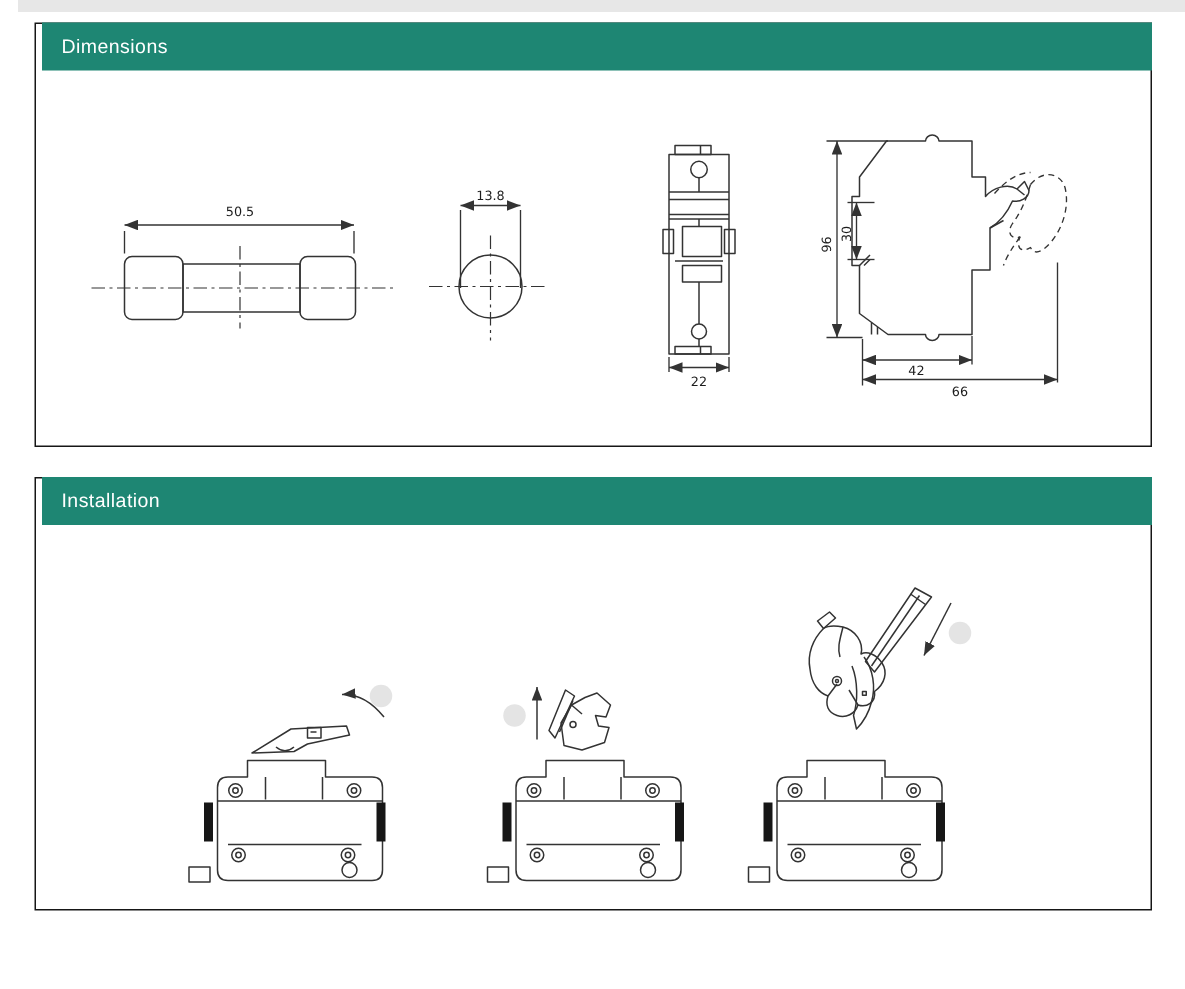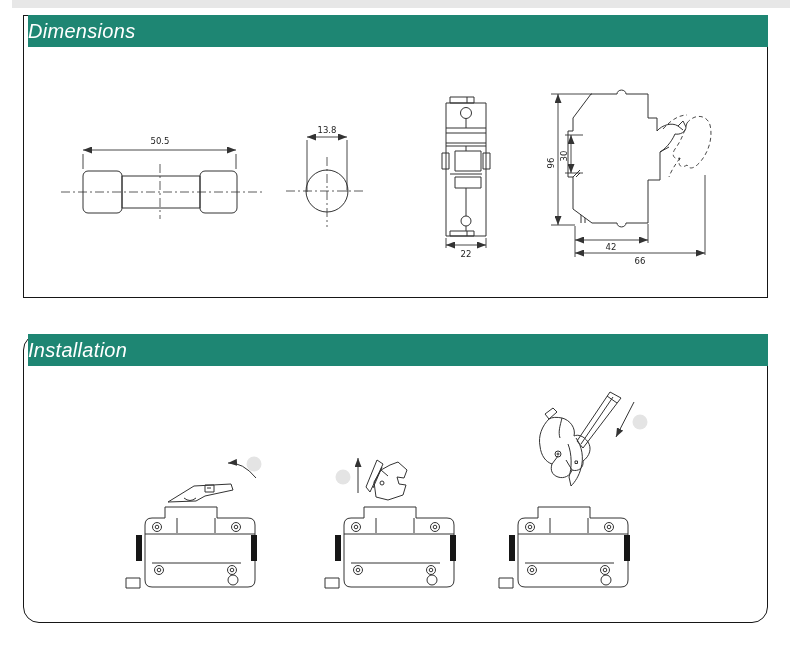--- a/index.html
+++ b/index.html
@@ -5,24 +5,24 @@
   html,body { margin:0; padding:0; }
   body {
     width:790px; height:659px; position:relative; overflow:hidden;
     background:#ffffff; font-family:"Liberation Sans", sans-serif;
   }
   .top-strip { position:absolute; left:12px; top:0; width:778px; height:8px;
     background:var(--top-strip,#e7e7e7); }
   .section { position:absolute; left:23px; width:743px;
     border:1px solid #161616; background:#fff; }
   #dimensions-section { top:15px; height:281px; }
-  #installation-section { top:334px; height:287px;border-radius:16px; }
+  #installation-section { top:318px; height:287px; }
   .banner { position:absolute; top:-1px; left:4px; right:-1px; height:32px;
     background:var(--banner-bg,#1e8673); color:var(--banner-text,#ffffff);
-    font-size:20px; line-height:32px; letter-spacing:.3px;font-style:italic; }
+    font-size:13px; line-height:32px; padding-left:13px; letter-spacing:.3px; }
   svg.draw { position:absolute; overflow:visible; }
   .ln { fill:none; stroke:var(--line-color,#333333); stroke-width:1;
     stroke-linejoin:round; }
   .dim { fill:none; stroke:var(--line-color,#333333); stroke-width:.9; }
   .cl  { stroke-dasharray:9 3 2 3; stroke-width:.8; }
   .ph  { stroke-dasharray:4 3; stroke-width:.9; }
   .blk { fill:var(--black-fill,#161616); stroke:none; }
   .dot { fill:var(--watermark-dot,#e4e4e4); stroke:none; }
   text.dtx { font:8.5px "DejaVu Sans", sans-serif; fill:#1c1c1c; }
 </style>

